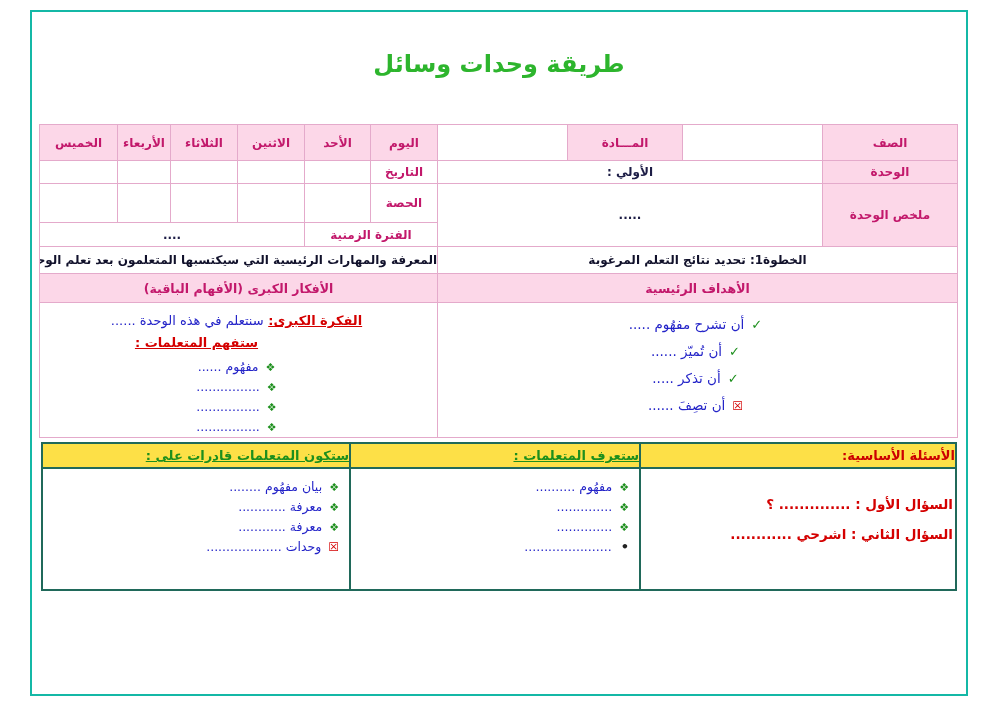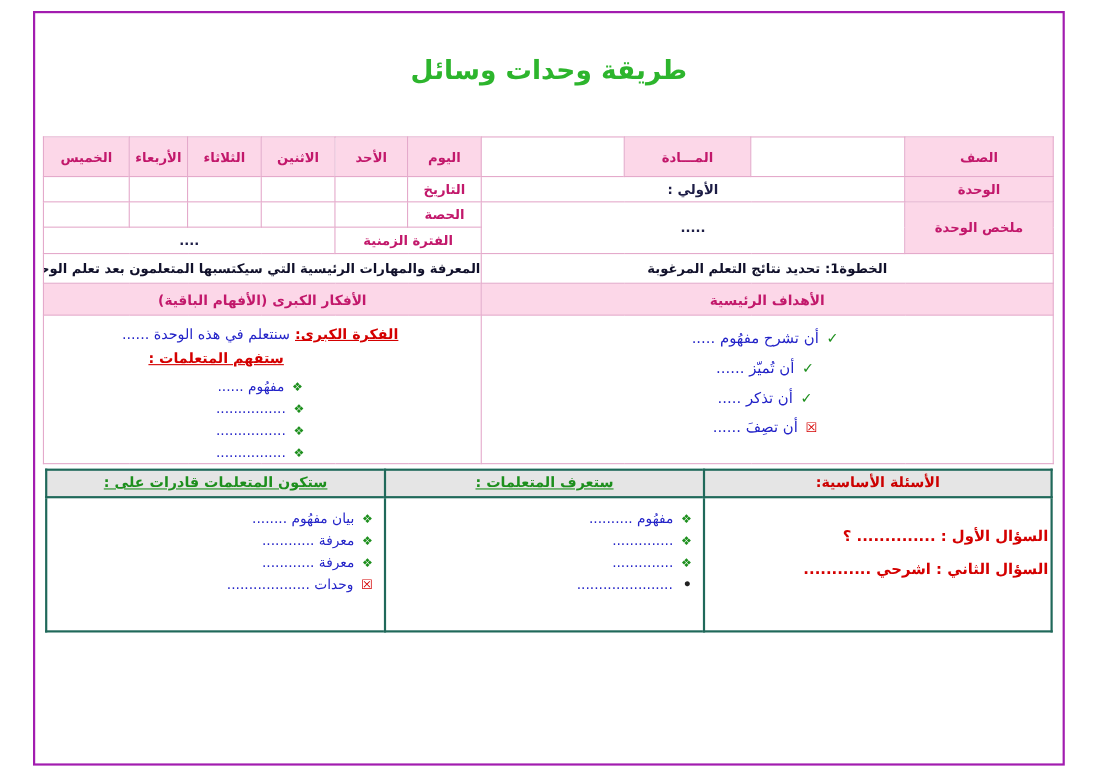--- a/index.html
+++ b/index.html
@@ -1,37 +1,37 @@
 <!DOCTYPE html>
 <html lang="ar" dir="rtl"><head>
 <meta charset="utf-8">
 <style>
   * { margin:0; padding:0; box-sizing:border-box; }
   html, body { width:1000px; height:707px; background:#ffffff; }
   body { font-family:"DejaVu Sans", sans-serif; direction:rtl; position:relative; }
 
   .frame {
     position:absolute; top:10px; left:30px; width:938px; height:686px;
-    border:2px solid #a21caf; background:#fff;
+    border:2px solid #14b8a6; background:#fff;
   }
   .content { padding:0 8px; font-weight:bold; }
 
   .page-title {
     text-align:center; margin-top:38px; font-size:24px; font-weight:bold;
     color:#2db52d; letter-spacing:1px;
   }
 
   
   table { border-collapse:collapse; table-layout:fixed; direction:rtl; }
   .info-table { width:918px; margin:46px auto 0 auto; }
   .info-table td {
     border:1px solid #e4aacb; text-align:center; vertical-align:middle;
     font-size:12px; overflow:hidden; white-space:nowrap;
   }
-  .r1 td { height:36px; } .r2 td { height:23px; } .r3 td { height:23px; }
+  .r1 td { height:36px; } .r2 td { height:23px; } .r3 td { height:39px; }
   .r4 td { height:24px; } .r5 td { height:27px; } .r6 td { height:29px; }
   .r7 td { height:134px; }
 
   .pink   { background:#fcd7e8; color:#c2186b; font-weight:bold; }
   .sublab { background:#fff;    color:#c2186b; font-weight:bold; }
   .blank  { background:#fff; }
   .valuecell { background:#fff; color:#1d1d46; font-weight:bold; }
 
   .step-title { font-size:16px; color:#11112b; font-weight:bold; background:#fff; }
   .knowledge-header { font-size:12px; color:#11112b; font-weight:bold; background:#fff; white-space:normal; }
@@ -50,21 +50,21 @@
 
   .mark-check  { color:#1d8f1d; margin-left:7px; font-size:13px; }
   .mark-box    { color:#d40000; margin-left:7px; font-size:12px; }
   .mark-diamond{ color:#1d8f1d; margin-left:7px; font-size:11px; }
   .mark-dot    { color:#222222; margin-left:9px; font-size:13px; }
 
   
   .bottom-table { width:914px; margin:4px auto 0 auto; }
   .bottom-table th, .bottom-table td { border:2px solid #20695a; }
   .bottom-table th {
-    background:#e5e5e5; height:25px; font-size:13px; text-align:center;
+    background:#fde047; height:25px; font-size:13px; text-align:right;
     vertical-align:middle; font-weight:bold;
   }
   .bt-q-header { color:#cc0000; }
   .bt-green-header { color:#1d8f1d; text-decoration:underline; }
   .bottom-table td { background:#fff; vertical-align:top; text-align:right; height:122px; }
   .bt-questions { padding:20px 2px 0 0; }
   .q-line { color:#d40000; font-size:13.5px; line-height:30px; font-weight:bold; }
   .bt-list { padding:8px 10px 0 0; }
 </style>
 </head>

